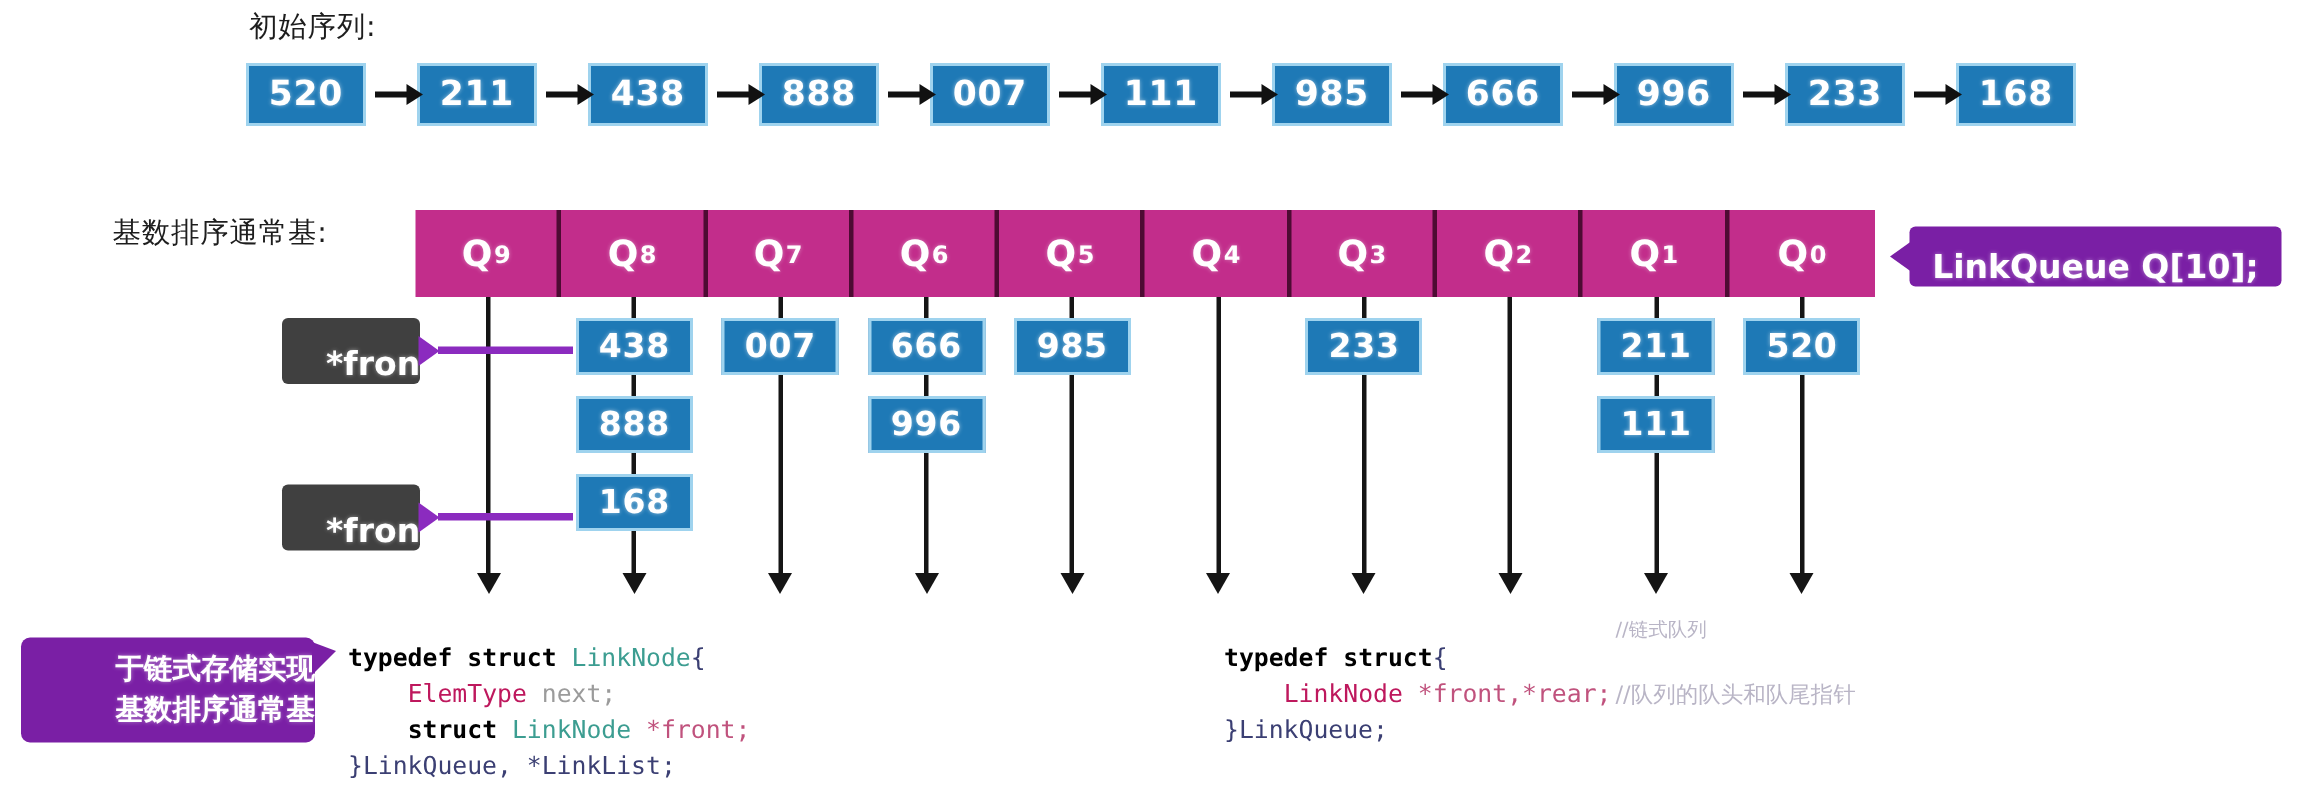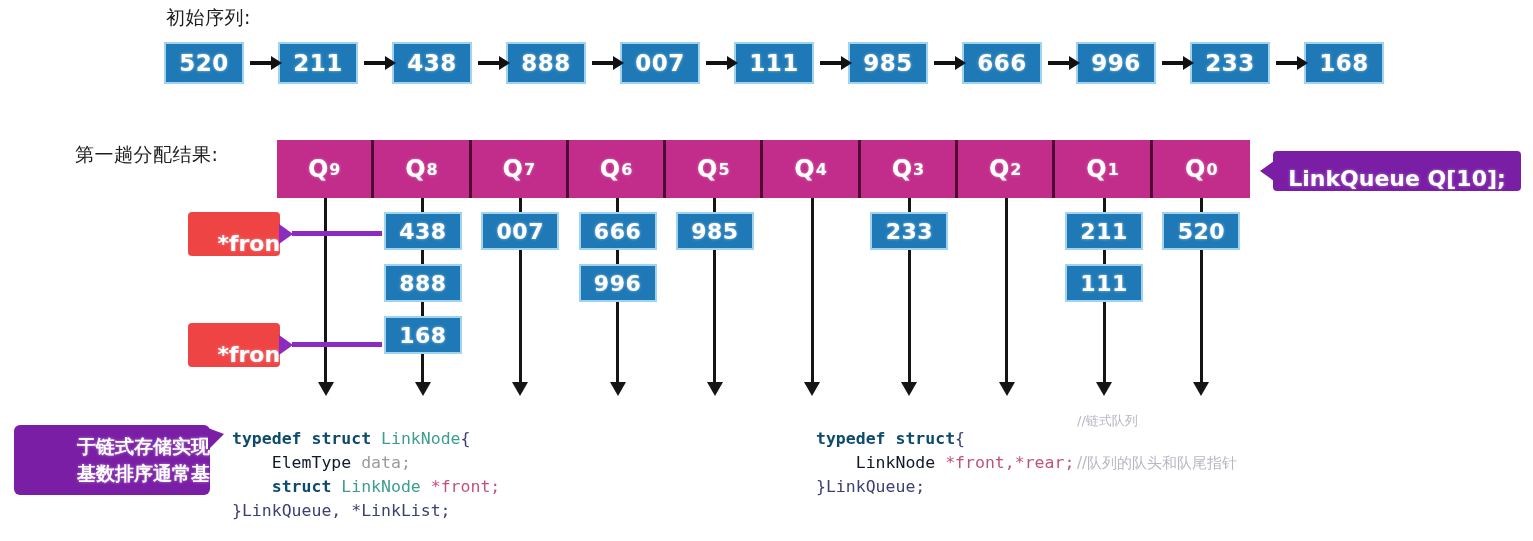--- a/index.html
+++ b/index.html
@@ -112,21 +112,21 @@
     font-weight: bold;
     display: flex;
     align-items: flex-end;
     justify-content: center;
     box-sizing: border-box;
     border-radius: 4px;
     text-shadow: 0 0 3px rgba(255,255,255,.45);
     position: absolute;
   }
   .callout.purple-dark { background: #7a1fa5; }
-  .callout.magenta-purple { background: #ef4444; padding-left: 40px; }
+  .callout.magenta-purple { background: #404040; padding-left: 40px; }
 
   
   .tail-right::after {
     content: "";
     position: absolute;
     right: -13px;
     top: 50%;
     transform: translateY(-50%);
     border-left: 14px solid #8b2bbf;
     border-top: 10px solid transparent;
@@ -152,23 +152,23 @@
   }
 
   
   .code {
     position: absolute;
     font-family: "DejaVu Sans Mono", "Liberation Mono", monospace;
     font-size: 16.5px;
     line-height: 24px;
     white-space: pre;
   }
-  .kw      { color: #0c4a6e; font-weight: bold; }
+  .kw      { color: #000000; font-weight: bold; }
   .type    { color: #3c9d91; }
-  .type2   { color: #0f172a; }
+  .type2   { color: #be185d; }
   .ident   { color: #9b9b9b; }
   .ptr     { color: #c0527d; }
   .plain   { color: #3b3f73; }
   .cmt-cn  { color: #b9b5c6; font-family: "DejaVu Sans","Liberation Sans",sans-serif; }
 
   .cn-callout-line {
     font-family: "DejaVu Sans", "Liberation Sans", sans-serif;
     font-size: 19px;
     font-weight: bold;
     line-height: 27px;
@@ -217,21 +217,21 @@
     <div class="harrow">
       <div class="shaft"></div>
     </div>
     <div class="node list-node">233</div>
     <div class="harrow">
       <div class="shaft"></div>
     </div>
     <div class="node list-node">168</div>
   </div>
 
-<div class="caption abs" style="left:75px; top:142px;">第一趟分配结果:</div>
+<div class="caption abs" style="left:75px; top:142px;">基数排序通常基:</div>
 
 <div id="queue-band" class="abs" style="left:277px; top:140px; width:973px;">
     <div class="q-cell">
       <span>Q</span>
       <span class="sub">9</span>
     </div>
     <div class="q-cell">
       <span>Q</span>
       <span class="sub">8</span>
     </div>
@@ -319,21 +319,21 @@
 
 <div class="callout purple-dark" style="left:14px; top:425px; width:196px; height:70px; border-radius:6px; flex-direction:column;">
   <div class="cn-callout-line">于链式存储实现</div>
   <div class="cn-callout-line">基数排序通常基</div>
 </div>
 <div class="abs" style="left:208px; top:428px; width:0; height:0;
             border-left:16px solid #7a1fa5; border-top:6px solid transparent;
             border-bottom:16px solid transparent;"></div>
 
 <div class="code" style="left:232px; top:427px;"><span class="kw">typedef</span> <span class="kw">struct</span> <span class="type">LinkNode</span><span class="plain">{</span>
-    <span class="type2">ElemType</span> <span class="ident">data;</span>
+    <span class="type2">ElemType</span> <span class="ident">next;</span>
     <span class="kw">struct</span> <span class="type">LinkNode</span> <span class="ptr">*front;</span>
 <span class="plain">}LinkQueue, *LinkList;</span></div>
 
 <div class="code" style="left:772px; top:427px;margin-left:44px;"><span class="kw">typedef</span> <span class="kw">struct</span><span class="plain">{</span>
     <span class="type2">LinkNode</span> <span class="ptr">*front,*rear;</span>
 <span class="plain">}LinkQueue;</span></div>
 
 <div class="code cmt-cn abs" style="left:1077px; top:409px; font-size:13px;">//链式队列</div>
 <div class="code cmt-cn abs" style="left:1077px; top:451px; font-size:15px;">//队列的队头和队尾指针</div>
 

